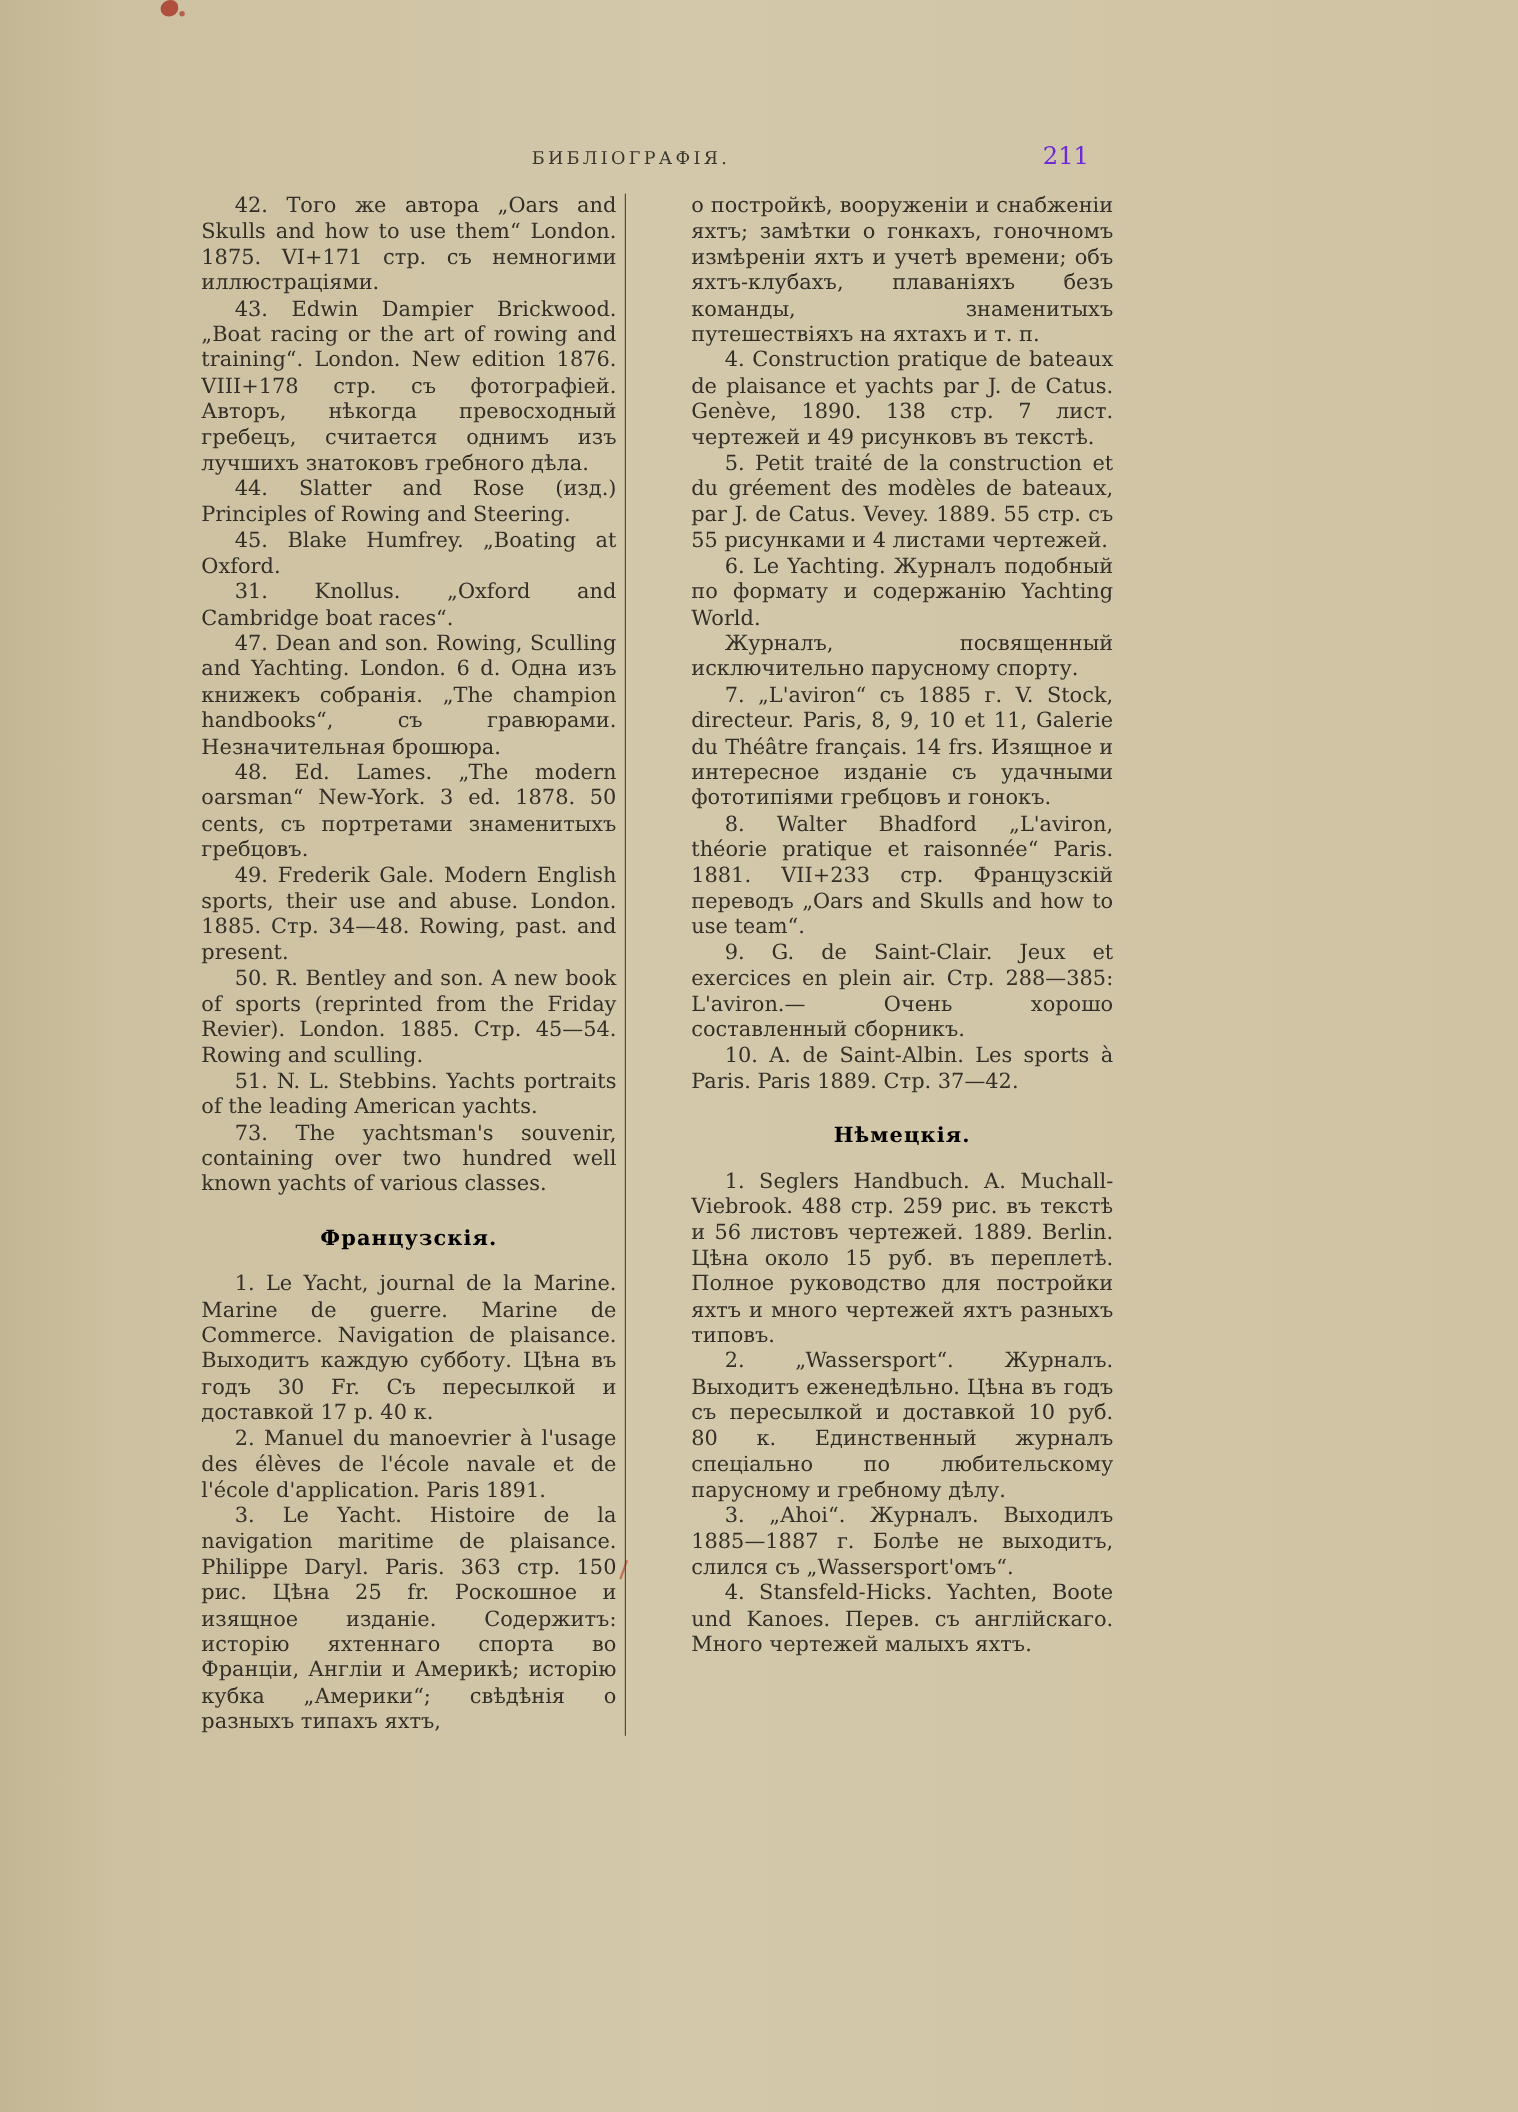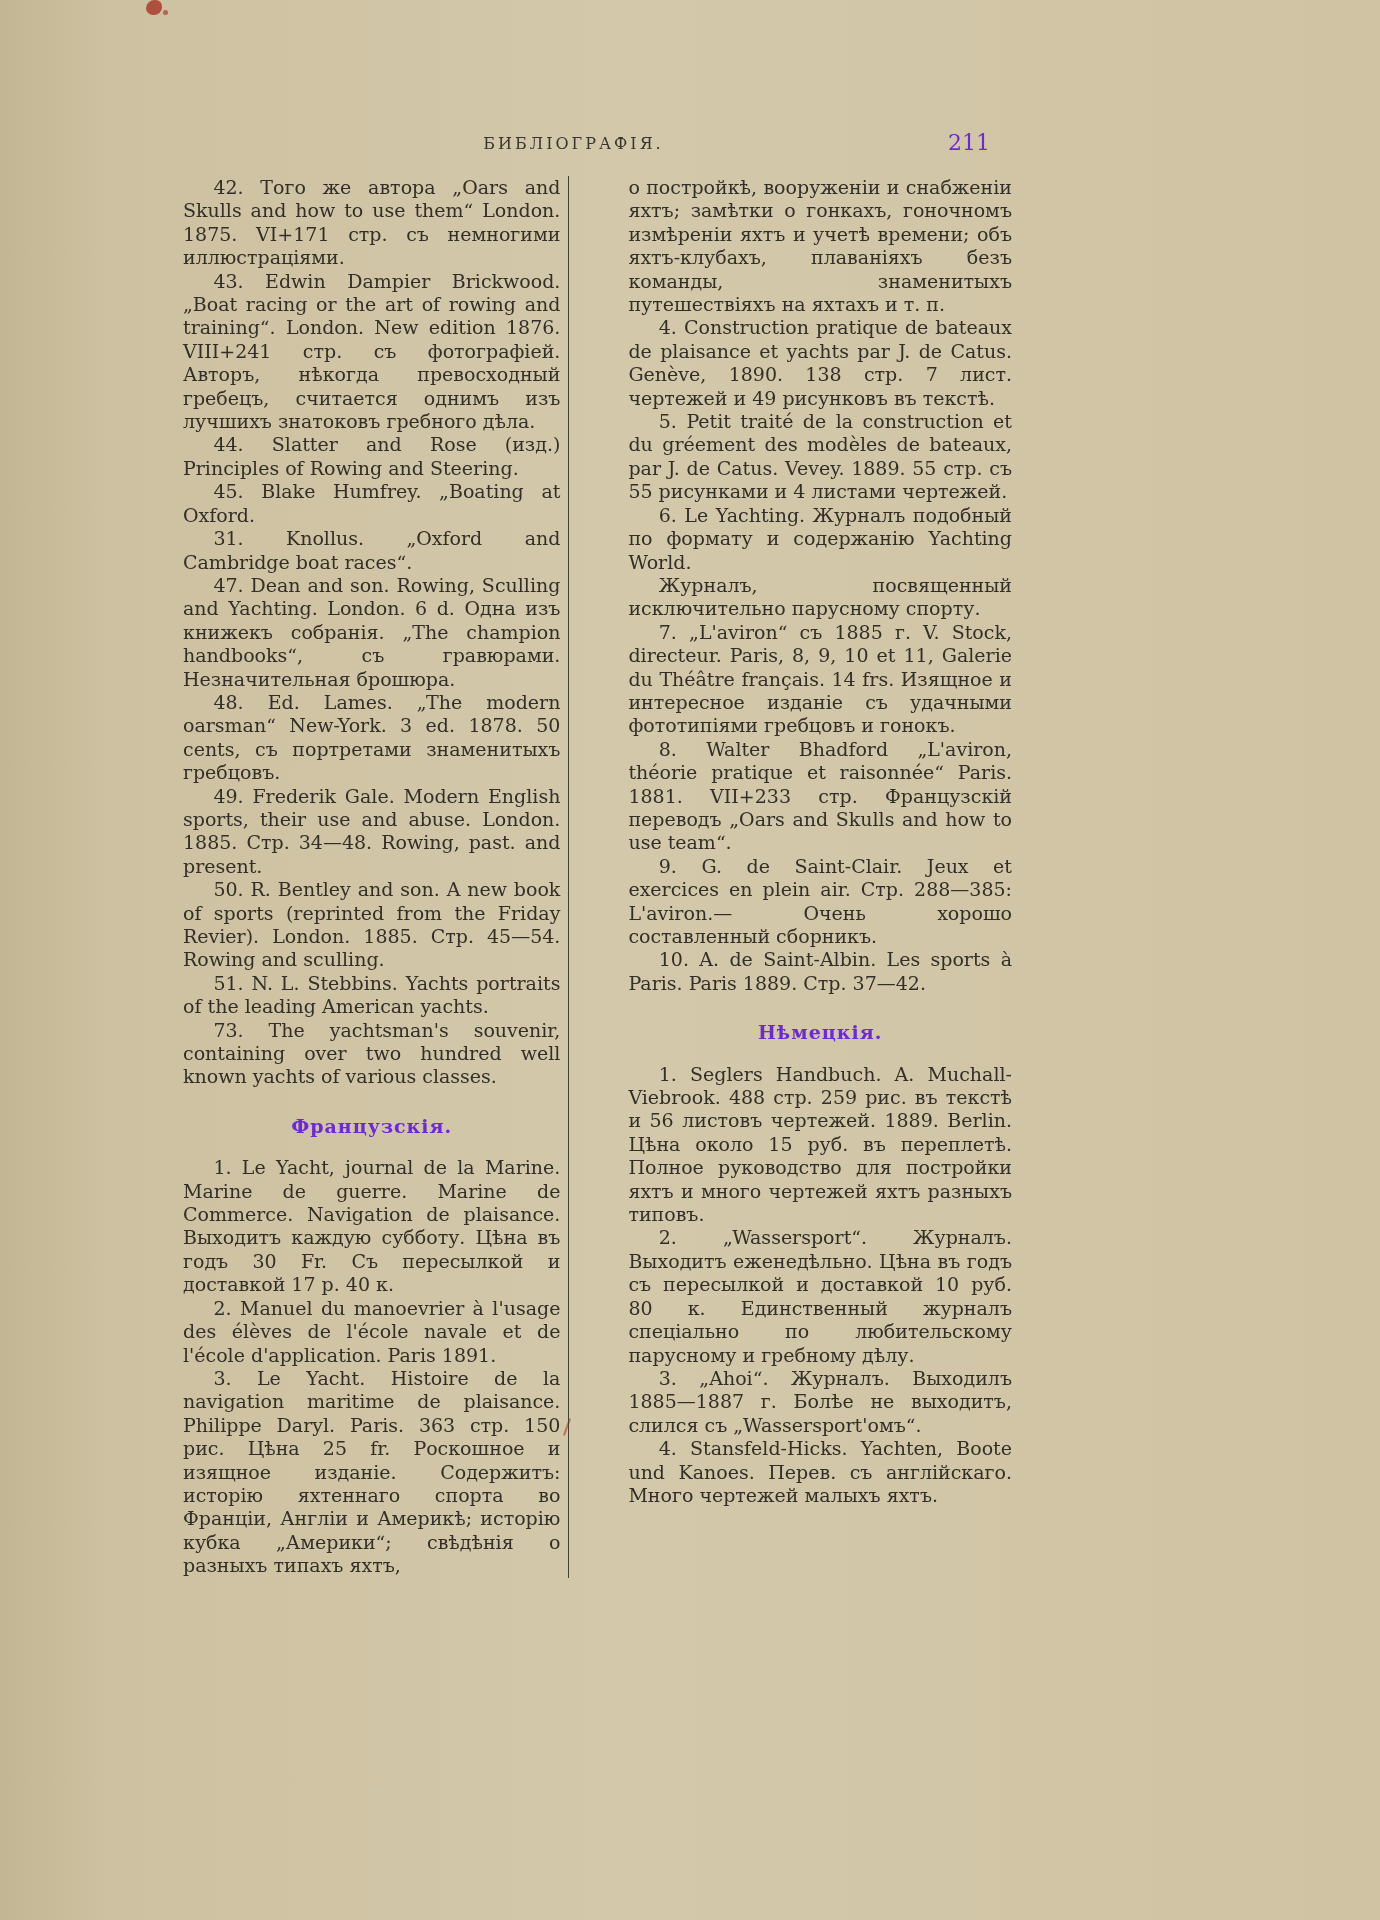--- a/index.html
+++ b/index.html
@@ -103,42 +103,42 @@
   }
   p.noindent {
     text-indent: 0;
   }
   h3.section-heading {
     margin: 26px 0 18px 0;
     text-align: center;
     font-size: 19px;
     font-weight: bold;
     letter-spacing: 1px;
-    color: #6d28d9;
+    color: #000000;
   }
 </style>
 </head>
 <body>
 
 <div class="page">
 
   <div class="ink-spot"></div>
   <div class="ink-spot-small"></div>
   <div class="ink-slash"></div>
 
   <div class="header">
     <span class="running-title">БИБЛІОГРАФІЯ.</span>
     <span class="page-number">211</span>
   </div>
 
   <div class="columns">
 
     <div class="col col-left">
       <p class="entry">42. Того же автора „Oars and Skulls and how to use them“ London. 1875. VI+171 стр. съ немногими иллюстраціями.</p>
-      <p class="entry">43. Edwin Dampier Brickwood. „Boat racing or the art of rowing and training“. London. New edition 1876. VIII+241 стр. съ фотографіей. Авторъ, нѣкогда превосходный гребецъ, считается однимъ изъ лучшихъ знатоковъ гребного дѣла.</p>
+      <p class="entry">43. Edwin Dampier Brickwood. „Boat racing or the art of rowing and training“. London. New edition 1876. VIII+178 стр. съ фотографіей. Авторъ, нѣкогда превосходный гребецъ, считается однимъ изъ лучшихъ знатоковъ гребного дѣла.</p>
       <p class="entry">44. Slatter and Rose (изд.) Principles of Rowing and Steering.</p>
       <p class="entry">45. Blake Humfrey. „Boating at Oxford.</p>
       <p class="entry">31. Knollus. „Oxford and Cambridge boat races“.</p>
       <p class="entry">47. Dean and son. Rowing, Sculling and Yachting. London. 6 d. Одна изъ книжекъ собранія. „The champion handbooks“, съ гравюрами. Незначительная брошюра.</p>
       <p class="entry">48. Ed. Lames. „The modern oarsman“ New-York. 3 ed. 1878. 50 cents, съ портретами знаменитыхъ гребцовъ.</p>
       <p class="entry">49. Frederik Gale. Modern English sports, their use and abuse. London. 1885. Стр. 34—48. Rowing, past. and present.</p>
       <p class="entry">50. R. Bentley and son. A new book of sports (reprinted from the Friday Revier). London. 1885. Стр. 45—54. Rowing and sculling.</p>
       <p class="entry">51. N. L. Stebbins. Yachts portraits of the leading American yachts.</p>
       <p class="entry">73. The yachtsman's souvenir, containing over two hundred well known yachts of various classes.</p>
       <h3 class="section-heading">Французскія.</h3>

